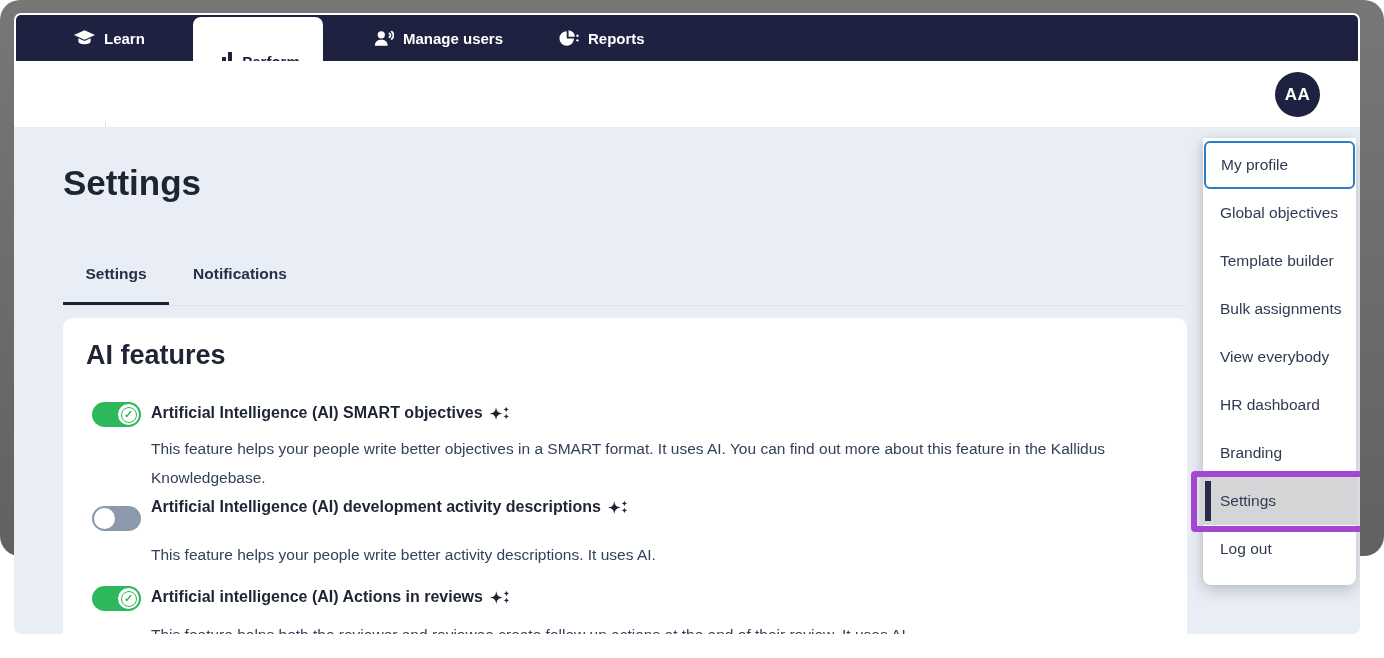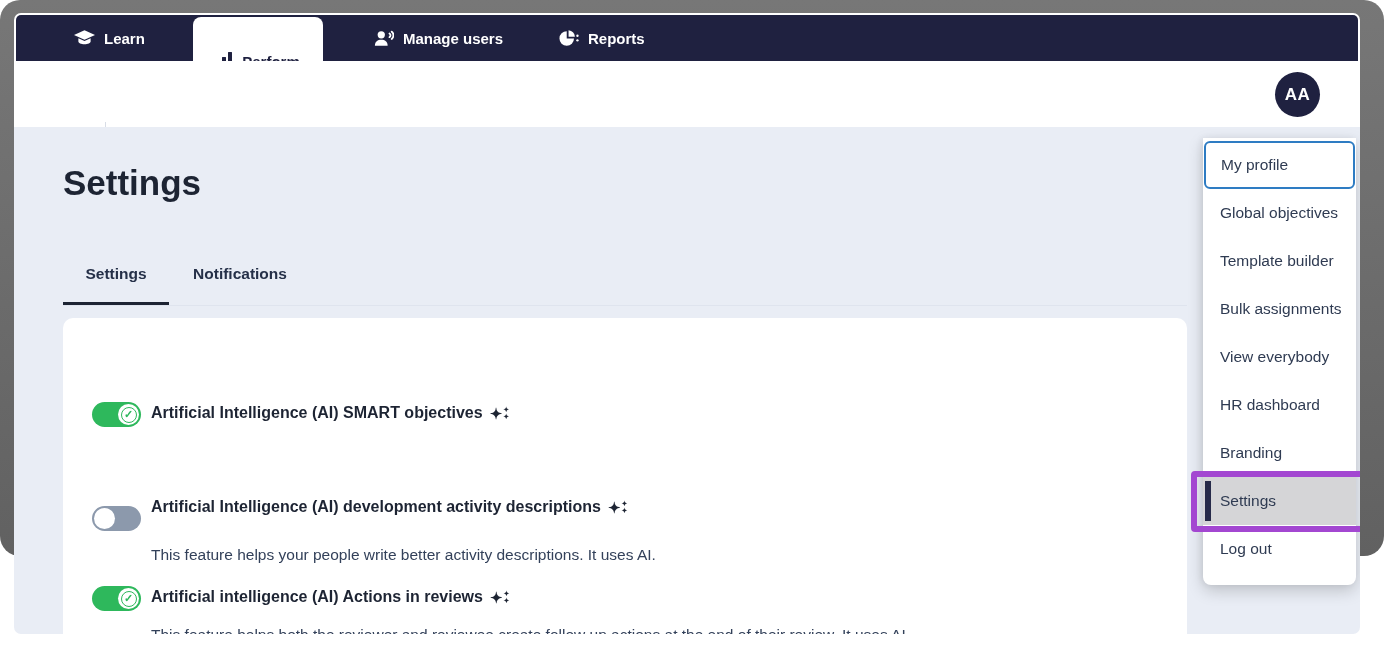--- a/index.html
+++ b/index.html
@@ -156,36 +156,38 @@
       <div class="content">
         <h1 class="page-title">Settings</h1>
 
         <div class="tabstrip-baseline"></div>
         <div class="tabstrip">
           <div class="tab tab-settings active">Settings</div>
           <div class="tab tab-notifications">Notifications</div>
         </div>
 
         <div class="card">
+          <h2 class="card-title">AI features</h2>
 
           <div class="toggle on row1-toggle">
             <div class="knob">
                 <div class="knob-check">✓</div>
               </div>
           </div>
           <div class="feat-label row1-label">
             <span>Artificial Intelligence (AI) SMART objectives</span>
             <span class="sparkle">
               <span class="big">✦</span>
               <span class="small-col">
                   <span>✦</span>
                   <span>✦</span>
                 </span>
             </span>
           </div>
+          <div class="feat-desc row1-desc">This feature helps your people write better objectives in a SMART format. It uses AI. You can find out more about this feature in the Kallidus Knowledgebase.</div>
 
           <div class="toggle off row2-toggle">
             <div class="knob"></div>
           </div>
           <div class="feat-label row2-label">
             <span>Artificial Intelligence (AI) development activity descriptions</span>
             <span class="sparkle">
               <span class="big">✦</span>
               <span class="small-col">
                   <span>✦</span>

